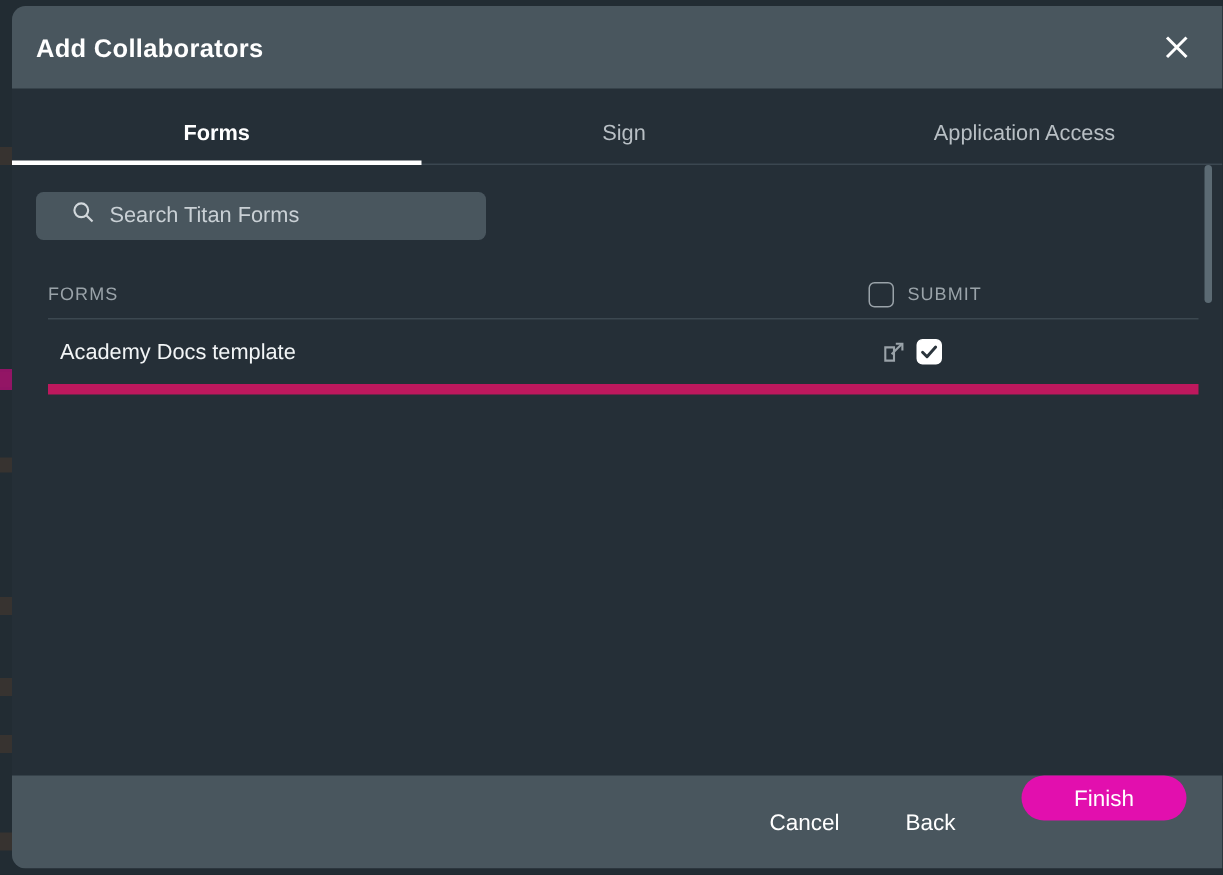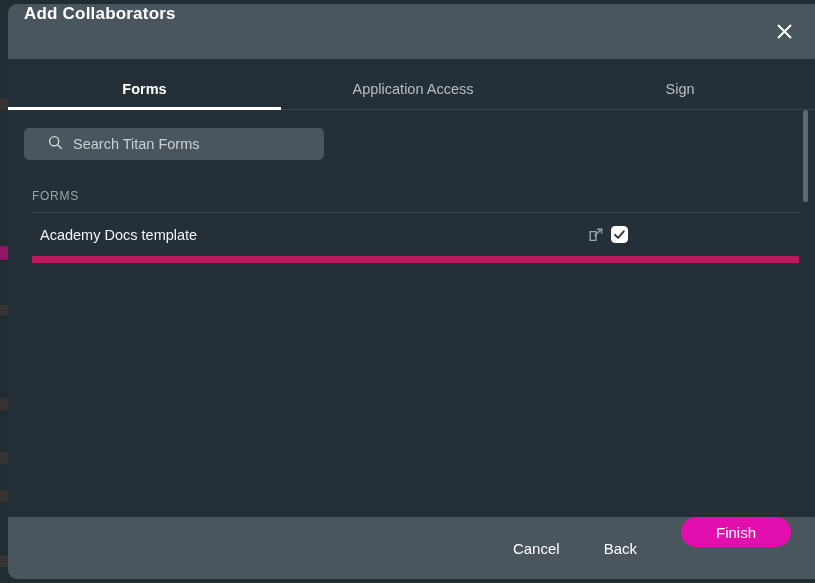--- a/index.html
+++ b/index.html
@@ -30,21 +30,21 @@
     background: #252f37;
     border-radius: 9px 0 0 9px;
     overflow: hidden;
     display: flex; flex-direction: column;
   }
 
   
   #titlebar {
     height: 55px; flex: none;
     background: #49565e;
-    display: flex; align-items: flex-start;
+    display: flex; align-items: flex-end;
     padding: 0 22px 16px 16px;
     position: relative;
   }
   #dialog-title {
     color: #ffffff; font-size: 17px; font-weight: bold;
     letter-spacing: .2px;
   }
   #close-btn {
     position: absolute; right: 18px; top: 50%;
     transform: translateY(-50%);
@@ -226,40 +226,44 @@
       <svg width="17" height="17" viewBox="0 0 17 17" aria-hidden="true">
         <line x1="2" y1="2" x2="15" y2="15" stroke="#ffffff" stroke-width="2"></line>
         <line x1="15" y1="2" x2="2" y2="15" stroke="#ffffff" stroke-width="2"></line>
       </svg>
     </div>
   </div>
 
 
   <div id="tabs">
     <div class="tab t0 active">Forms</div>
+    <div class="tab t1">Sign</div>
     <div class="tab t2">Application Access</div>
-    <div class="tab t1">Sign</div>
   </div>
 
   <div id="panel">
 
     <div id="search-wrap">
       <span>
         <svg width="15" height="15" viewBox="0 0 16 16" aria-hidden="true">
           <circle cx="6.6" cy="6.6" r="4.9" fill="none" stroke="#d2d8dc" stroke-width="1.5"></circle>
           <line x1="10.3" y1="10.3" x2="14.6" y2="14.6" stroke="#d2d8dc" stroke-width="1.5"></line>
         </svg>
       </span>
       <input id="search-input" type="text" placeholder="Search Titan Forms" style="">
     </div>
 
     <div id="table">
 
       <div class="trow" id="thead">
         <div class="th-forms">FORMS</div>
+        <div class="cell-submit">
+          <div class="checkbox"></div>
+          <span class="th-submit-label">SUBMIT</span>
+        </div>
       </div>
 
       <div class="trow" id="trow-1">
         <div class="td-name">Academy Docs template</div>
         <div class="td-actions">
           <span class="ext-icon">
             <svg width="16" height="16" viewBox="0 0 16 16" aria-hidden="true">
               <path d="M2.2 4.6 H8 V13.4 H2.2 Z" fill="none" stroke="#9aa3a9" stroke-width="1.4"></path>
               <line x1="6.4" y1="9.1" x2="13.2" y2="2.4" stroke="#9aa3a9" stroke-width="1.4"></line>
               <path d="M9.2 2.2 H13.6 V6.6" fill="none" stroke="#9aa3a9" stroke-width="1.4"></path>

